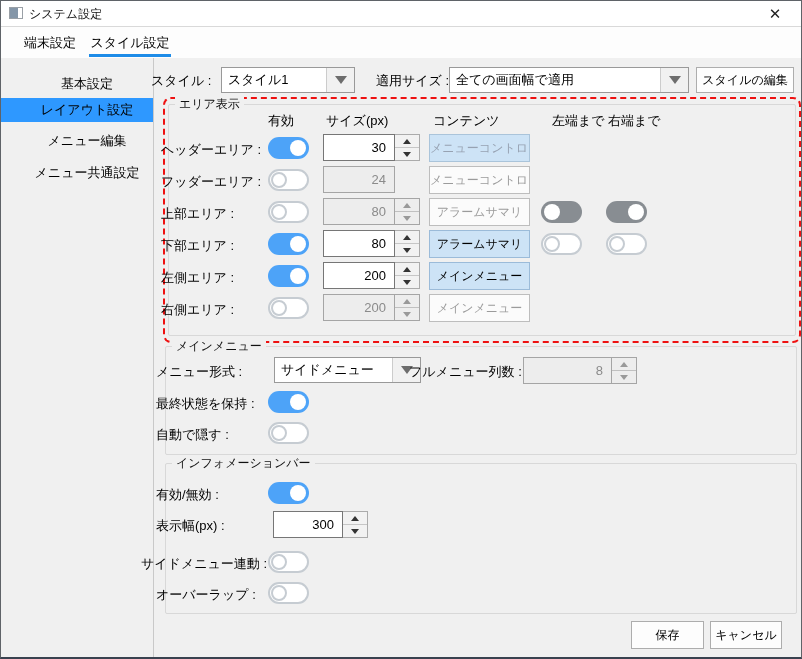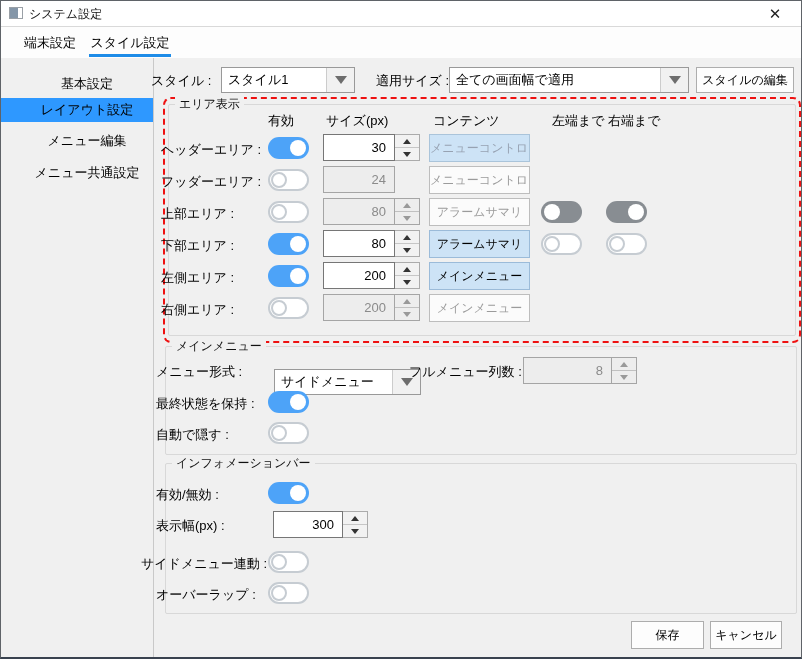--- a/index.html
+++ b/index.html
@@ -229,21 +229,21 @@
           <span class="tri-dn"></span>
         </div>
       </div>
   </div>
   <div class="area-btn st-disabled" style="left:428px;top:293px;">メインメニュー</div>
 
   <div class="group" style="left:164px;top:345px;width:630px;height:107px;">
     <span class="legend">メインメニュー</span>
   </div>
   <div class="lbl r" style="left:155px;top:362px;width:113px;">メニュー形式 :</div>
-  <div class="combo" style="left:273px;top:368px;width:147px;text-decoration:underline;">
+  <div class="combo" style="left:273px;top:356px;width:147px;text-decoration:underline;">
     <span class="val">サイドメニュー</span>
     <span class="abox">
         <span class="tri"></span>
       </span>
   </div>
   <div class="lbl r" style="left:408px;top:362px;width:110px;">フルメニュー列数 :</div>
   <div class="spin dis" style="left:522px;top:356px;">
     <div class="field" style="width:89px;">8</div>
     <div class="btns">
         <div class="b">

